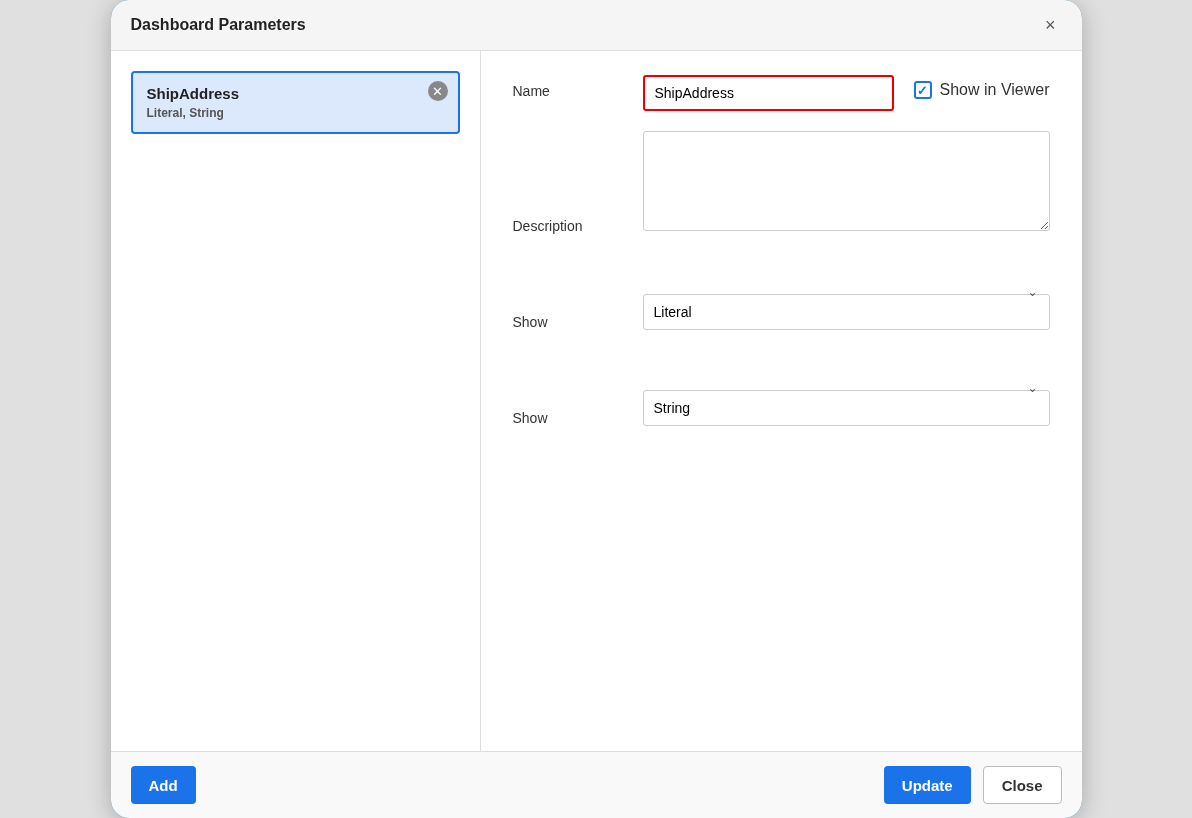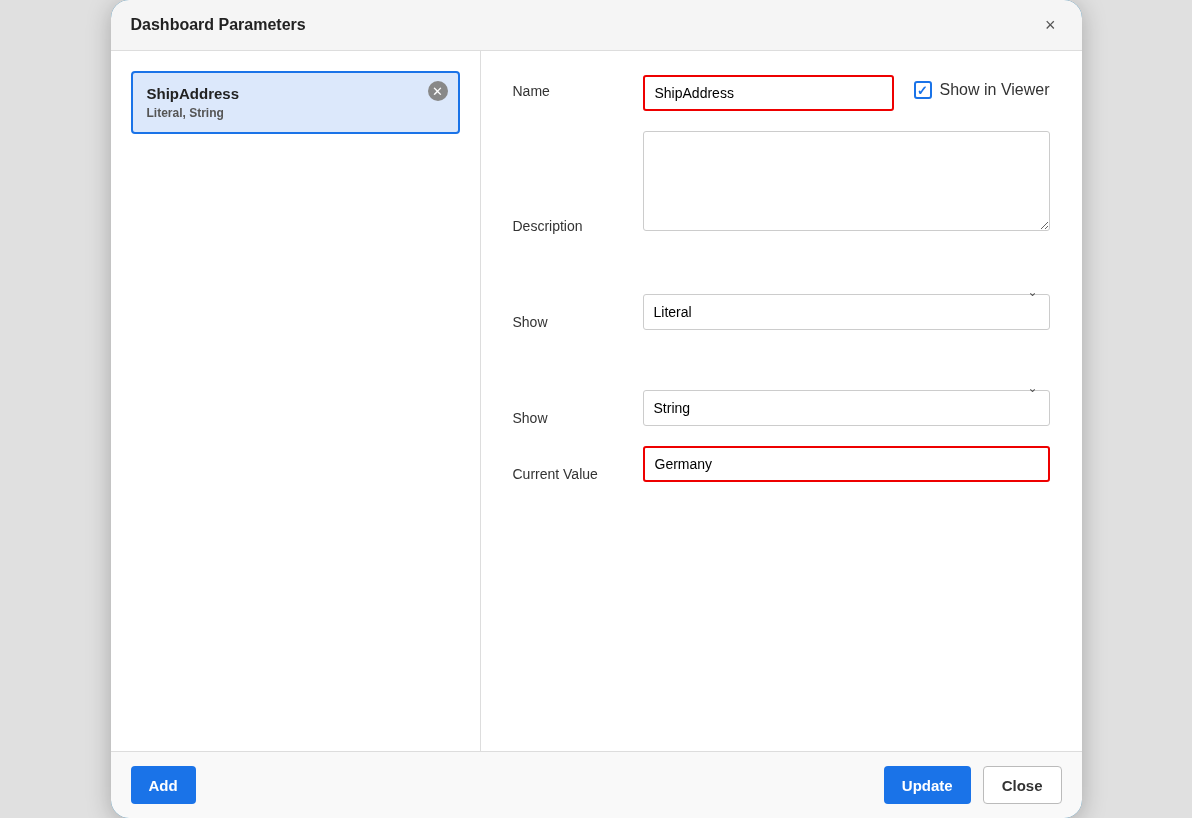--- a/index.html
+++ b/index.html
@@ -306,26 +306,20 @@
               <option>Float</option>
               <option>Boolean</option>
               <option>Date</option>
               <option>DateTime</option>
             </select>
             <span class="select-arrow">⌄</span>
           </div>
         </div>
       </div>
 
-      <div class="form-row">
-        <div class="form-label">Current Value</div>
-        <div class="current-value-input-wrap">
-          <input class="current-value-input" type="text" value="Germany" style="">
-        </div>
-      </div>
 
     </div>
   </div>
 
   <div class="dialog-footer">
     <button class="btn btn-primary">Add</button>
     <div class="footer-right">
       <button class="btn btn-primary">Update</button>
       <button class="btn btn-secondary">Close</button>
     </div>

